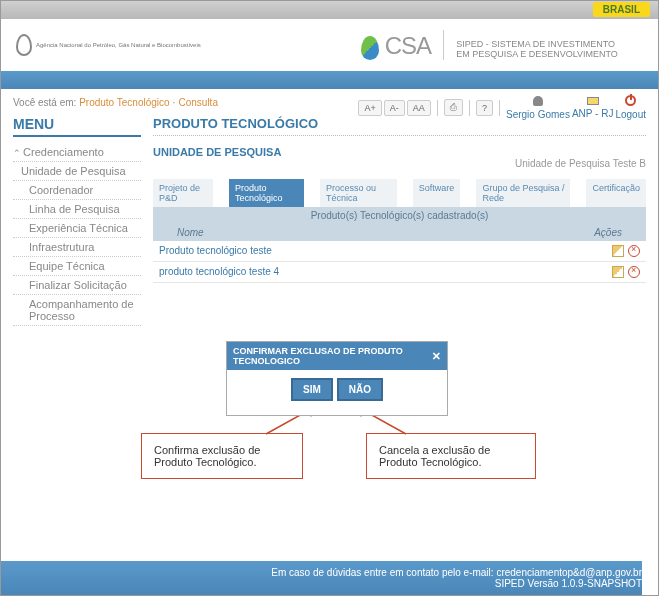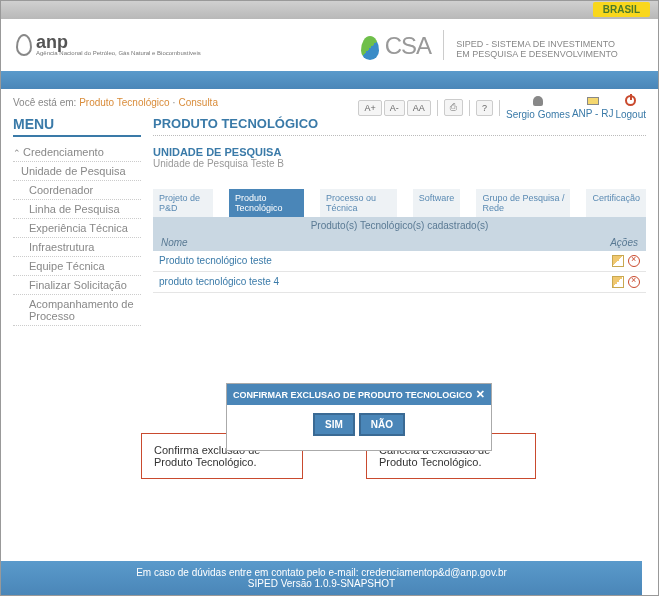--- a/index.html
+++ b/index.html
@@ -30,67 +30,66 @@
 .main-flex { display: flex; gap: 12px; margin-top: 8px; }
 .sidebar { width: 128px; }
 .menu-title { font-size: 14px; font-weight: bold; color: #3a7aa8; border-bottom: 2px solid #3a7aa8; padding-bottom: 3px; margin-bottom: 6px; }
 .menu-item { color: #888; font-size: 11px; padding: 3px 0; border-bottom: 1px dotted #ccc; cursor: pointer; }
 .menu-item.parent::before { content: '⌃ '; color: #888; font-size: 9px; }
 .menu-sub { padding-left: 8px; }
 .menu-subsub { padding-left: 16px; }
 .content-main { flex: 1; }
 .page-title { font-size: 13px; font-weight: bold; color: #3a7aa8; border-bottom: 1px dotted #bbb; padding-bottom: 4px; margin-bottom: 10px; }
 .section-title { font-size: 11px; font-weight: bold; color: #3a7aa8; }
-.section-sub { font-size: 10px; color: #999; margin-bottom: 20px; }
+.section-sub { font-size: 10px; color: #999; margin-bottom: 10px; text-align: right; }
 .tabs { display: flex; gap: 16px; margin-bottom: 0; }
 .tab { background: #eef2f5; color: #5a8ab3; font-size: 9px; padding: 4px 6px; cursor: pointer; }
 .tab.active { background: #4a86b8; color: #fff; }
 .table-header-row { background: #c9d7e2; color: #5a7a94; font-size: 10px; padding: 3px 6px; text-align: center; }
-.table-cols { background: #c9d7e2; display: flex; padding: 3px 8px; font-size: 10px; color: #5a7a94; font-style: italic; }
+.table-cols { background: #c9d7e2; display: flex; padding: 3px 24px; font-size: 10px; color: #5a7a94; font-style: italic; }
 .col-nome { flex: 1; }
 .col-acoes { width: 50px; text-align: right; }
 .table-row { display: flex; padding: 4px 6px; border-bottom: 1px solid #e5e5e5; font-size: 10px; }
 .row-name { flex: 1; color: #3a7aa8; cursor: pointer; }
 .row-actions { width: 50px; display: flex; gap: 4px; justify-content: flex-end; }
 .action-icon { width: 12px; height: 12px; cursor: pointer; display: inline-block; }
 .edit-icon { background: linear-gradient(135deg, #f0c870 50%, transparent 50%); border: 1px solid #c9a850; }
 .delete-icon { background: #fff; border: 1px solid #c94a2e; position: relative; border-radius: 50%; }
 .delete-icon::after { content: '×'; color: #c94a2e; font-size: 9px; position: absolute; top: -2px; left: 2px; }
-.modal { position: absolute; left: 225px; top: 252px; width: 266px; background: #fff; border: 1px solid #aaa; z-index: 10; margin-top: 42px; }
+.modal { position: absolute; left: 225px; top: 252px; width: 222px; background: #fff; border: 1px solid #aaa; z-index: 10; }
 .modal-header { background: #4a86b8; color: #fff; font-size: 9px; font-weight: bold; padding: 4px 6px; display: flex; justify-content: space-between; align-items: center; }
 .modal-close { color: #fff; cursor: pointer; font-size: 11px; }
 .modal-body { padding: 12px; text-align: center; font-size: 10px; color: #555; }
 .modal-buttons { display: flex; justify-content: center; gap: 4px; padding: 8px 0 14px; }
 .modal-btn { background: #4a86b8; color: #fff; border: 2px solid #3a6a94; padding: 4px 10px; font-size: 10px; font-weight: bold; cursor: pointer; }
 .callout { position: absolute; border: 1px solid #c94a2e; background: #fff; padding: 10px 12px; font-size: 11px; color: #333; z-index: 5; }
 .callout1 { left: 140px; top: 344px; width: 162px; }
 .callout2 { left: 365px; top: 344px; width: 170px; }
 .arrow { position: absolute; z-index: 8; }
 .arrow-line { stroke: #c94a2e; stroke-width: 1.5; fill: none; }
 .arrow-head { fill: #c94a2e; }
-.footer { position: absolute; bottom: 0; left: 0; right: 16px; background: linear-gradient(#5a9acb, #4a86b8); color: #fff; text-align: center; font-size: 10px; padding: 6px 0; }
+.footer { position: absolute; bottom: 0; left: 0; right: 16px; background: linear-gradient(#5a9acb, #4a86b8); color: #fff; text-align: right; font-size: 10px; padding: 6px 0; }
 .footer-mail { color: #fff; }
 .profile-icon { width: 10px; height: 10px; background: #888; border-radius: 50% 50% 20% 20%; display: inline-block; }
 .envelope-icon { width: 12px; height: 8px; border: 1px solid #888; background: #f5d76e; display: inline-block; }
 .print-icon::before { content: '⎙'; }
 .help-icon::before { content: '?'; }
 </style>
 </head>
 <body>
 <div class="container">
 
 <div class="topbar">
   <span class="brasil-badge">BRASIL</span>
 </div>
 
 <div class="header">
   <div class="anp-logo">
     <div class="drop-icon"></div>
     <div>
-      <div class="anp-text">anp</div>
       <div class="anp-sub">Agência Nacional do Petróleo, Gás Natural e Biocombustíveis</div>
     </div>
   </div>
   <div class="csa-logo">
     <div class="csa-drop"></div>
     <div class="csa-text">CSA</div>
     <div class="csa-sep"></div>
     <div>
       <div class="csa-desc">SIPED - SISTEMA DE INVESTIMENTO</div>
       <div class="csa-desc">EM PESQUISA E DESENVOLVIMENTO</div>

